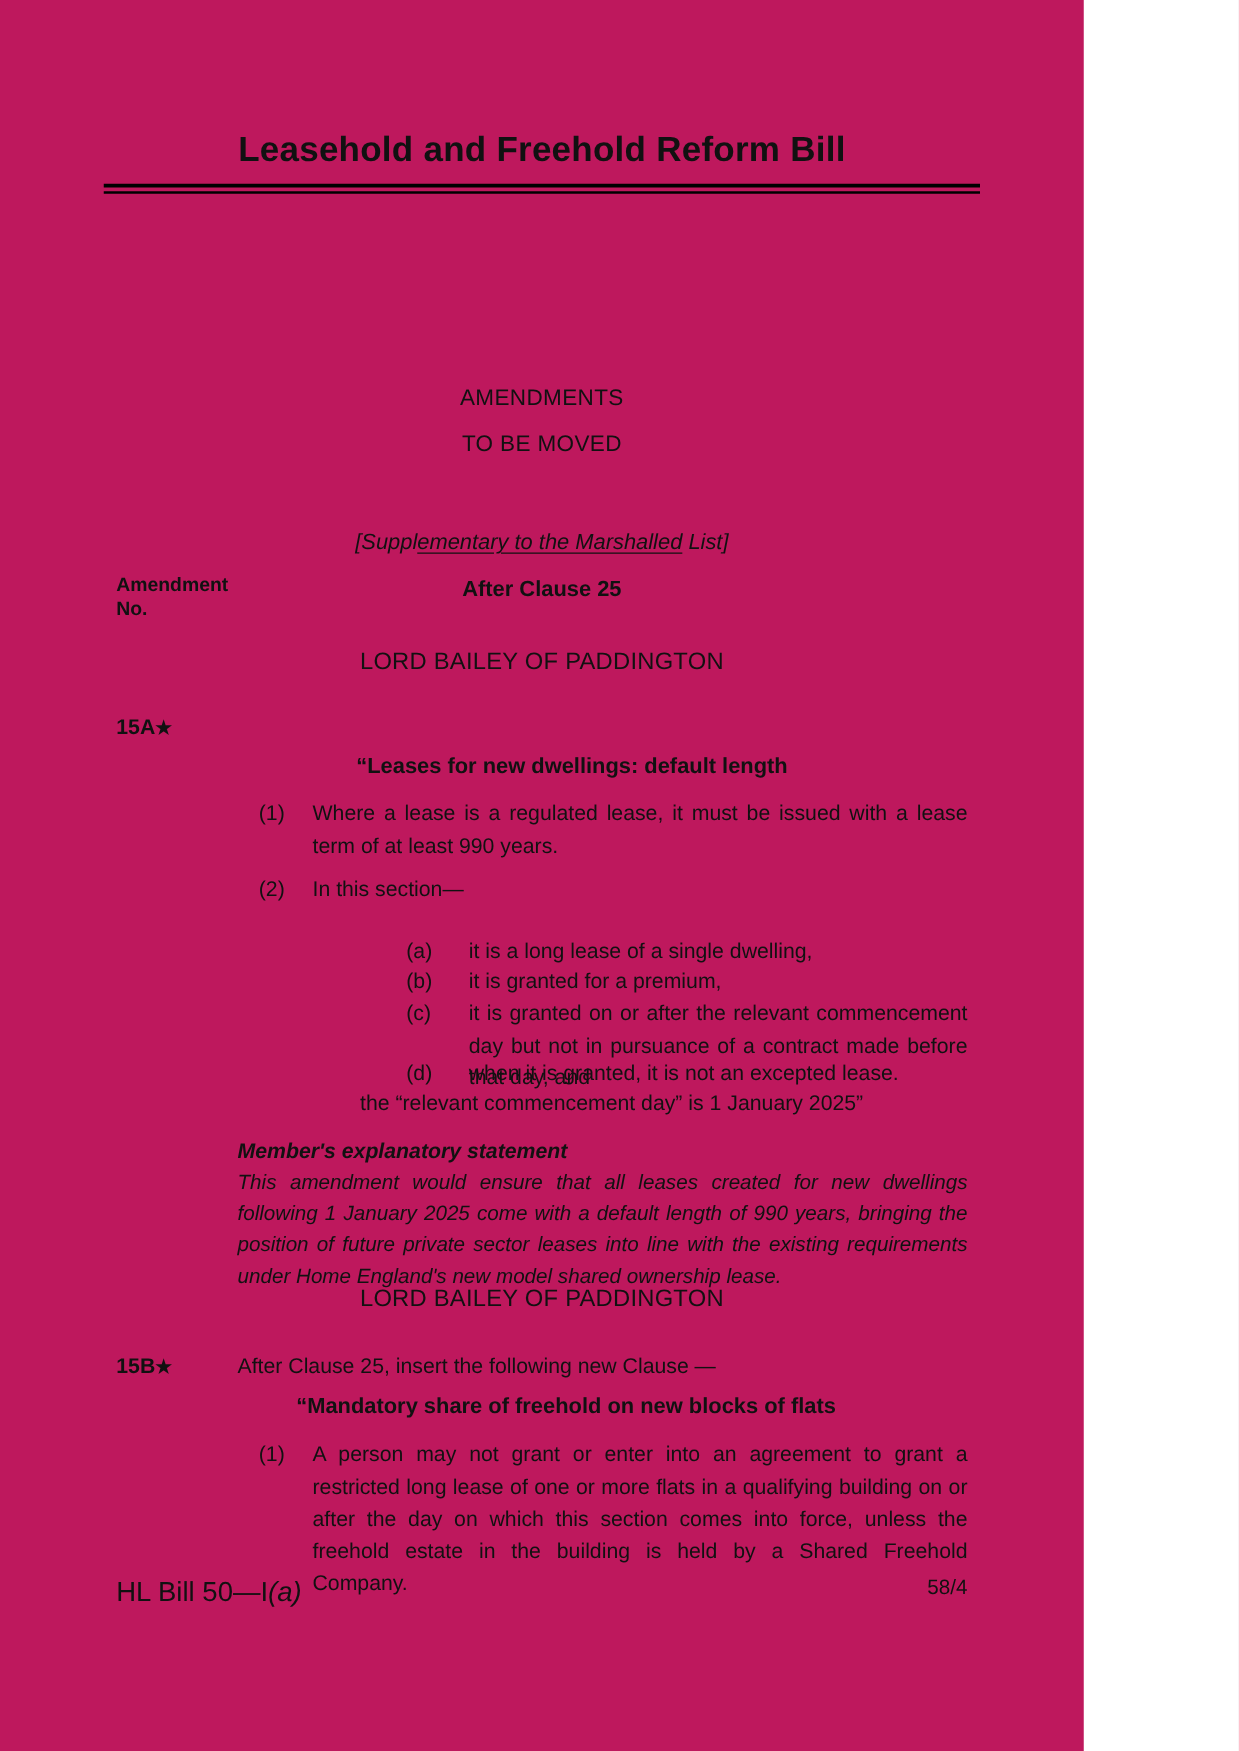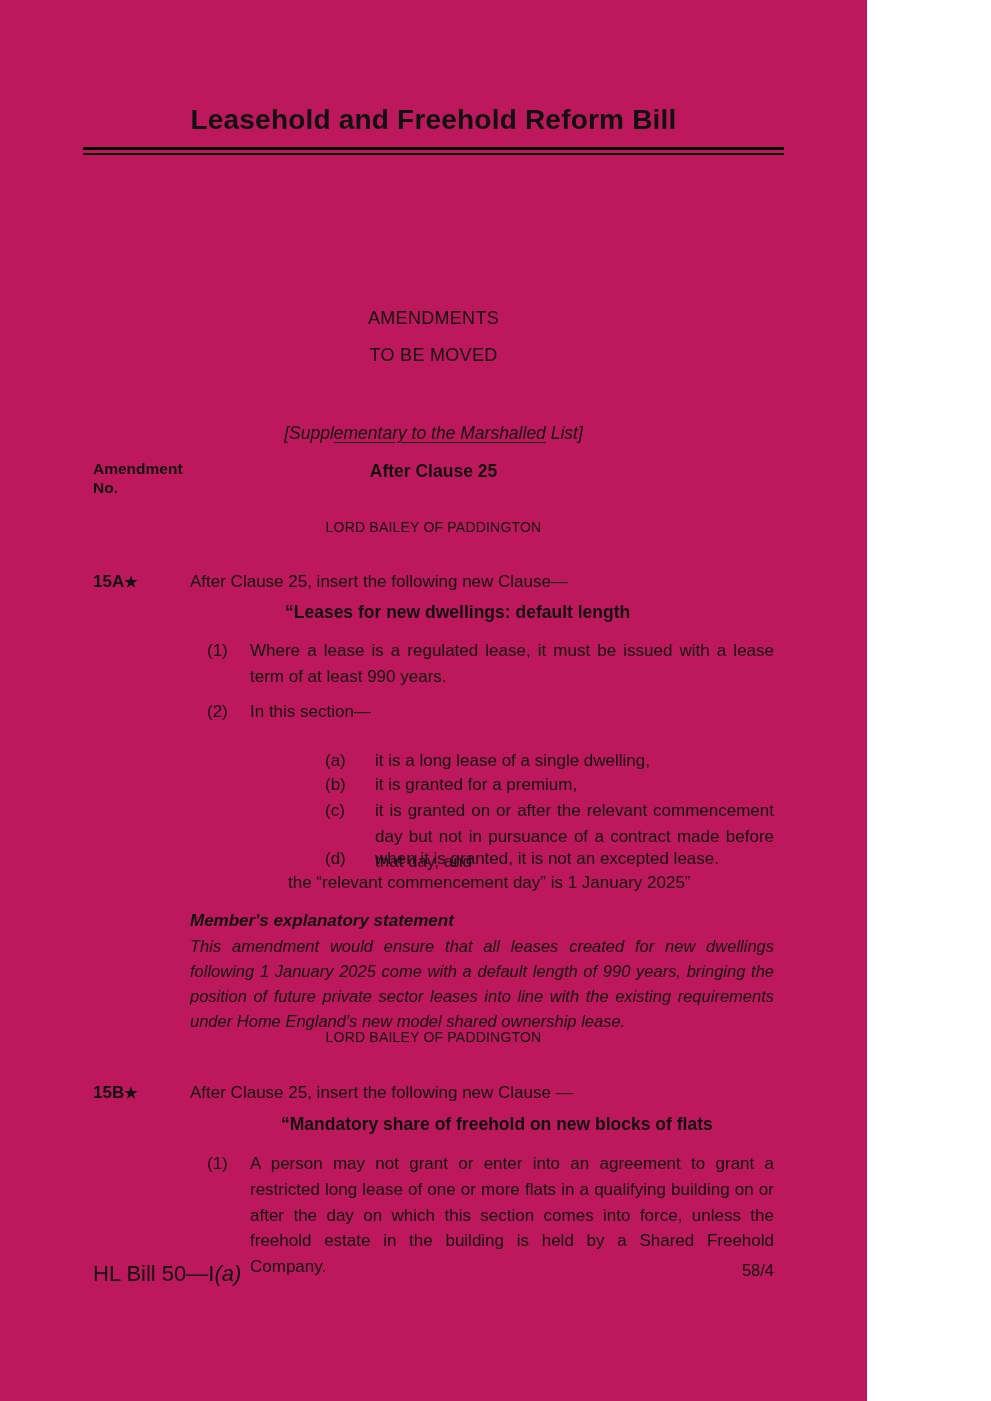--- a/index.html
+++ b/index.html
@@ -47,42 +47,42 @@
     left: 93px;
     font-size: 15.5px;
     font-weight: bold;
     line-height: 19px;
   }
   .section-heading {
     top: 461px;
     font-size: 17.5px;
     font-weight: bold;
   }
-  .speaker { font-size: 14px; letter-spacing: 0.2px; }
+  .speaker { font-size: 19px; letter-spacing: 0.2px; }
   .speaker-1 { top: 519px; }
   .speaker-2 { top: 1029px; }
 
   .amd-num {
     left: 93px;
     font-weight: bold;
     white-space: nowrap;
   }
   .amd-num .star { font-size: 15px; }
   .row-15a { top: 572px; }
   .row-15b { top: 1083px; }
   .instruction { left: 190px; right: 93px; }
 
   .clause-title {
     left: 237px;
     right: 93px;
     font-weight: bold;
     font-size: 17.5px;
   }
   .clause-title-a { top: 602px; margin-left: 48px; }
-  .clause-title-b { top: 1114px; margin-left: 44px; }
+  .clause-title-b { top: 1114px; }
 
   .numbered { left: 207px; right: 93px; line-height: 25.5px; }
   .numbered .marker { position: absolute; left: 0; top: 0; }
   .numbered .txt { margin-left: 43px; text-align: justify; }
 
   .sub-a1 { top: 638px; }
   .sub-a2 { top: 699px; }
   .sub-b1 { top: 1151px; line-height: 25.8px; }
 
   .def-line { left: 288px; right: 93px; line-height: 25.5px; }
@@ -133,21 +133,20 @@
 
   <div class="abs amend-no-label">
     <div>Amendment</div>
     <div>No.</div>
   </div>
   <div class="abs center section-heading">After Clause 25</div>
 
   <div class="abs center speaker speaker-1">LORD BAILEY OF PADDINGTON</div>
 
   <div class="abs amd-num row-15a"><span>15A</span><span class="star">★</span></div>
-  <div class="abs instruction row-15a">After Clause 25, insert the following new Clause—</div>
 
   <div class="abs clause-title clause-title-a">“Leases for new dwellings: default length</div>
 
   <div class="abs numbered sub-a1">
     <span class="marker">(1)</span>
     <div class="txt">Where a lease is a regulated lease, it must be issued with a lease term of at least 990 years.</div>
   </div>
 
   <div class="abs numbered sub-a2">
     <span class="marker">(2)</span>

